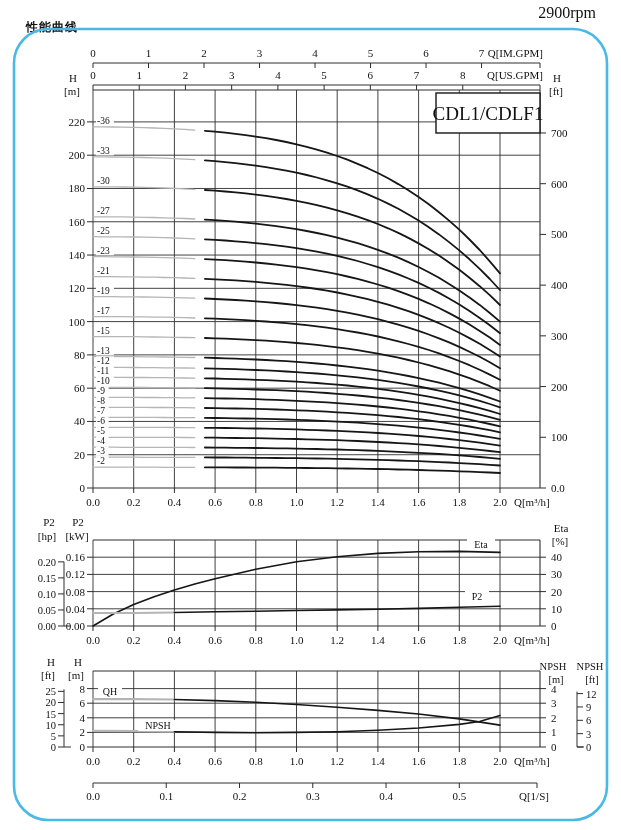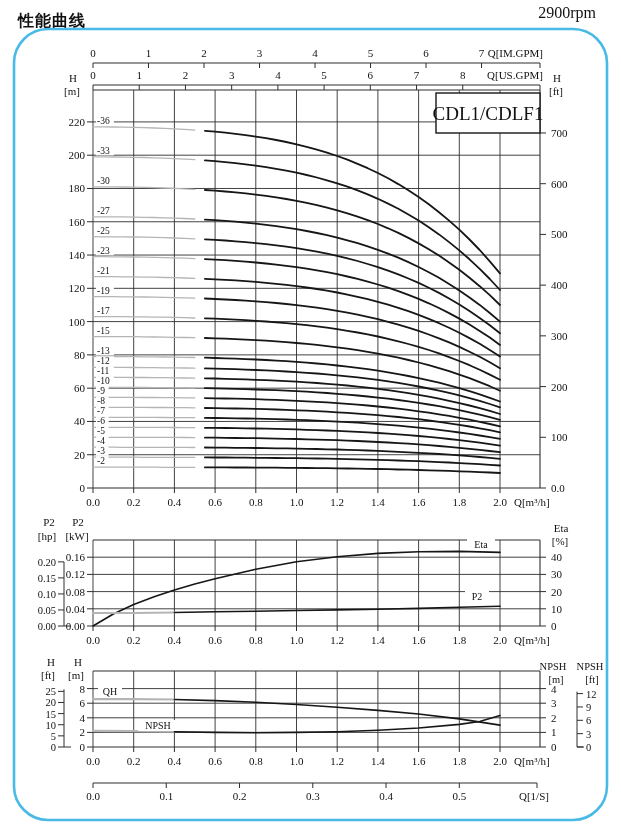--- a/index.html
+++ b/index.html
@@ -1,19 +1,19 @@
 <!DOCTYPE html>
 <html><head>
 <meta charset="utf-8">
 <style>
   html,body{margin:0;padding:0;background:#fff;}
   body{width:621px;height:830px;position:relative;overflow:hidden;
        font-family:"Liberation Serif", serif;}
-  .hdr-title{position:absolute;left:10px;top:3px;font-size:16px;font-weight:bold;
-       font-family:"Liberation Sans", sans-serif;color:#111;margin:8px;letter-spacing:1px;}
+  .hdr-title{position:absolute;left:10px;top:3px;font-size:12px;font-weight:bold;
+       font-family:"Liberation Sans", sans-serif;color:#111;margin:16px;letter-spacing:1px;}
   .hdr-rpm{position:absolute;right:25px;top:4px;font-size:16px;color:#111;}
   svg text{font-family:"Liberation Serif", serif;fill:#111;}
   #fig{position:absolute;left:0;top:0;}
 </style>
 </head>
 <body>
 
 <h1 class="hdr-title">性能曲线</h1>
 <div class="hdr-rpm">2900rpm</div>
 <svg id="fig" width="621" height="830" viewBox="0 0 621 830">

